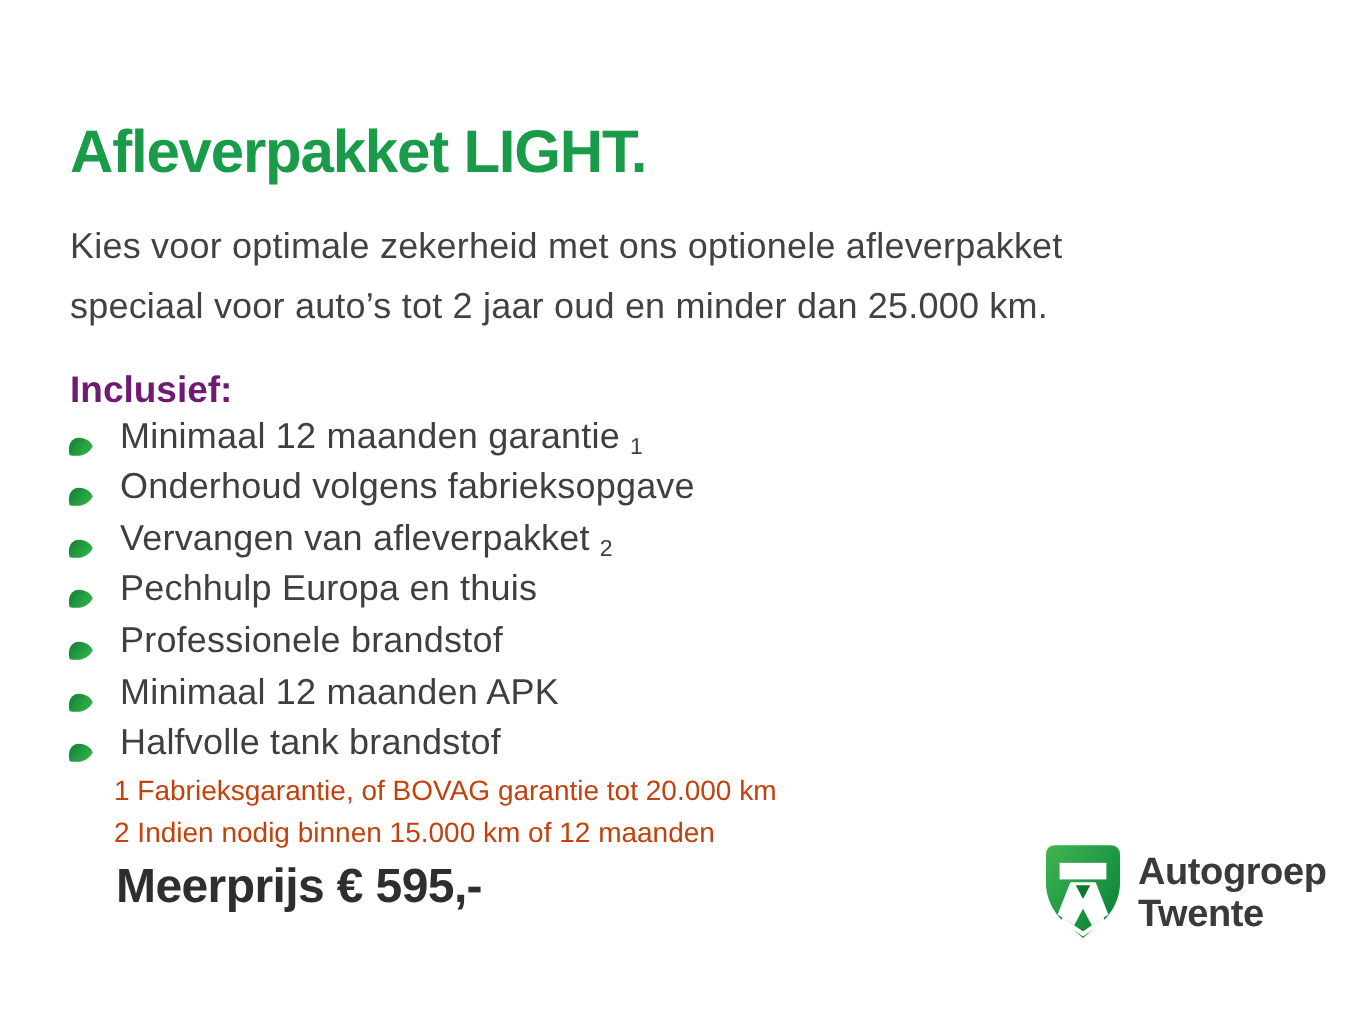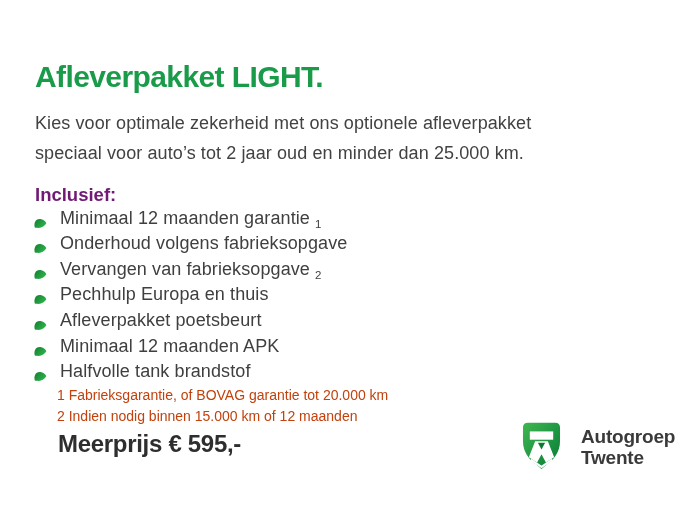--- a/index.html
+++ b/index.html
@@ -35,21 +35,21 @@
     color:#3f3f3f;
   }
   .footnotes {
     position:absolute; left:57px; top:385px;
     font-size:14px; line-height:20.5px; color:#c2410c;
   }
   .price {
     position:absolute; left:58px; top:430px;
     font-size:24px; font-weight:700; letter-spacing:-0.3px; color:#2e2e2e;
   }
-  .logo { position:absolute; left:522px; top:421px; display:flex; gap:20px;justify-content:flex-end; }
+  .logo { position:absolute; left:522px; top:421px; display:flex; gap:8px;justify-content:flex-end; }
   .logo-shield { width:39px; height:53px; display:block; }
   .logo-text {
     padding-top:6px; font-size:19px; line-height:20.5px; font-weight:700;
     color:#3a3a3a; letter-spacing:-0.2px; white-space:nowrap;
   }
   .hidden-defs { position:absolute; width:0; height:0; overflow:hidden; }
 </style>
 </head>
 <body>
 
@@ -93,35 +93,35 @@
       <svg class="leaf">
           <use href="#leaf"></use>
         </svg>
       <span>Onderhoud volgens fabrieksopgave</span>
       <sup></sup>
     </li>
     <li>
       <svg class="leaf">
           <use href="#leaf"></use>
         </svg>
-      <span>Vervangen van fabrieksopgave</span>
+      <span>Vervangen van afleverpakket</span>
       <sup>2</sup>
     </li>
     <li>
       <svg class="leaf">
           <use href="#leaf"></use>
         </svg>
       <span>Pechhulp Europa en thuis</span>
       <sup></sup>
     </li>
     <li>
       <svg class="leaf">
           <use href="#leaf"></use>
         </svg>
-      <span>Afleverpakket poetsbeurt</span>
+      <span>Professionele brandstof</span>
       <sup></sup>
     </li>
     <li>
       <svg class="leaf">
           <use href="#leaf"></use>
         </svg>
       <span>Minimaal 12 maanden APK</span>
       <sup></sup>
     </li>
     <li>

